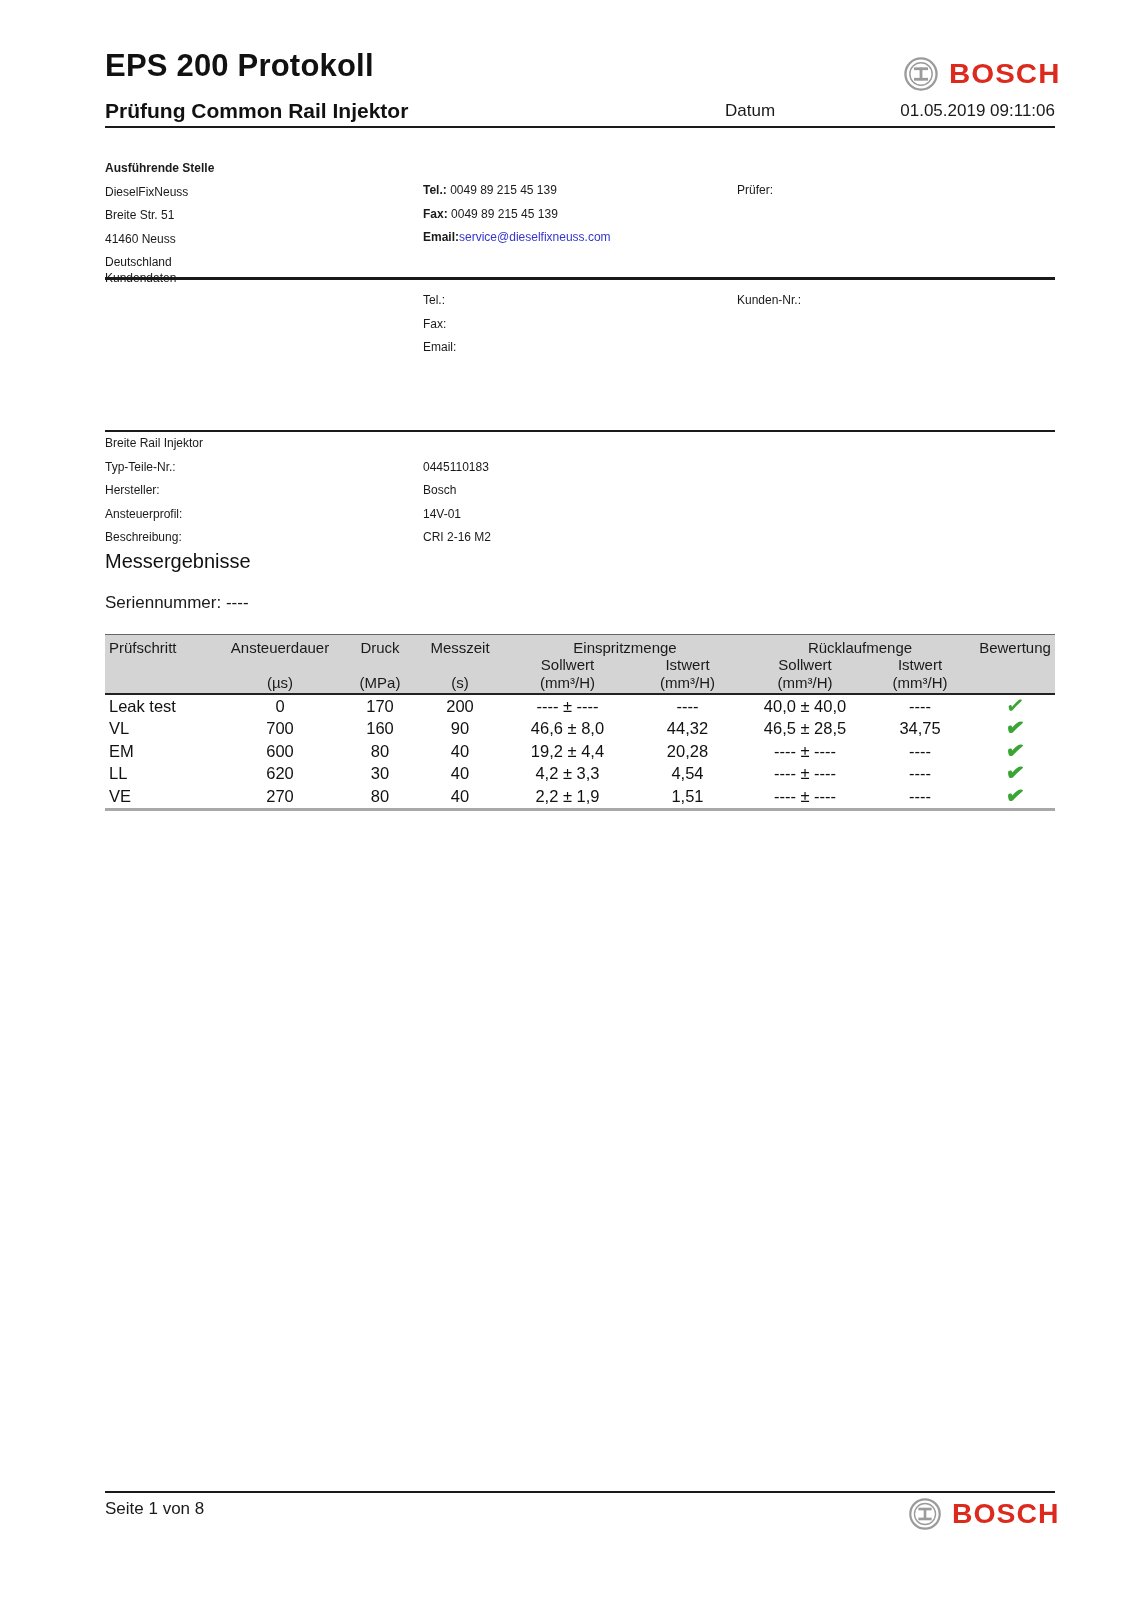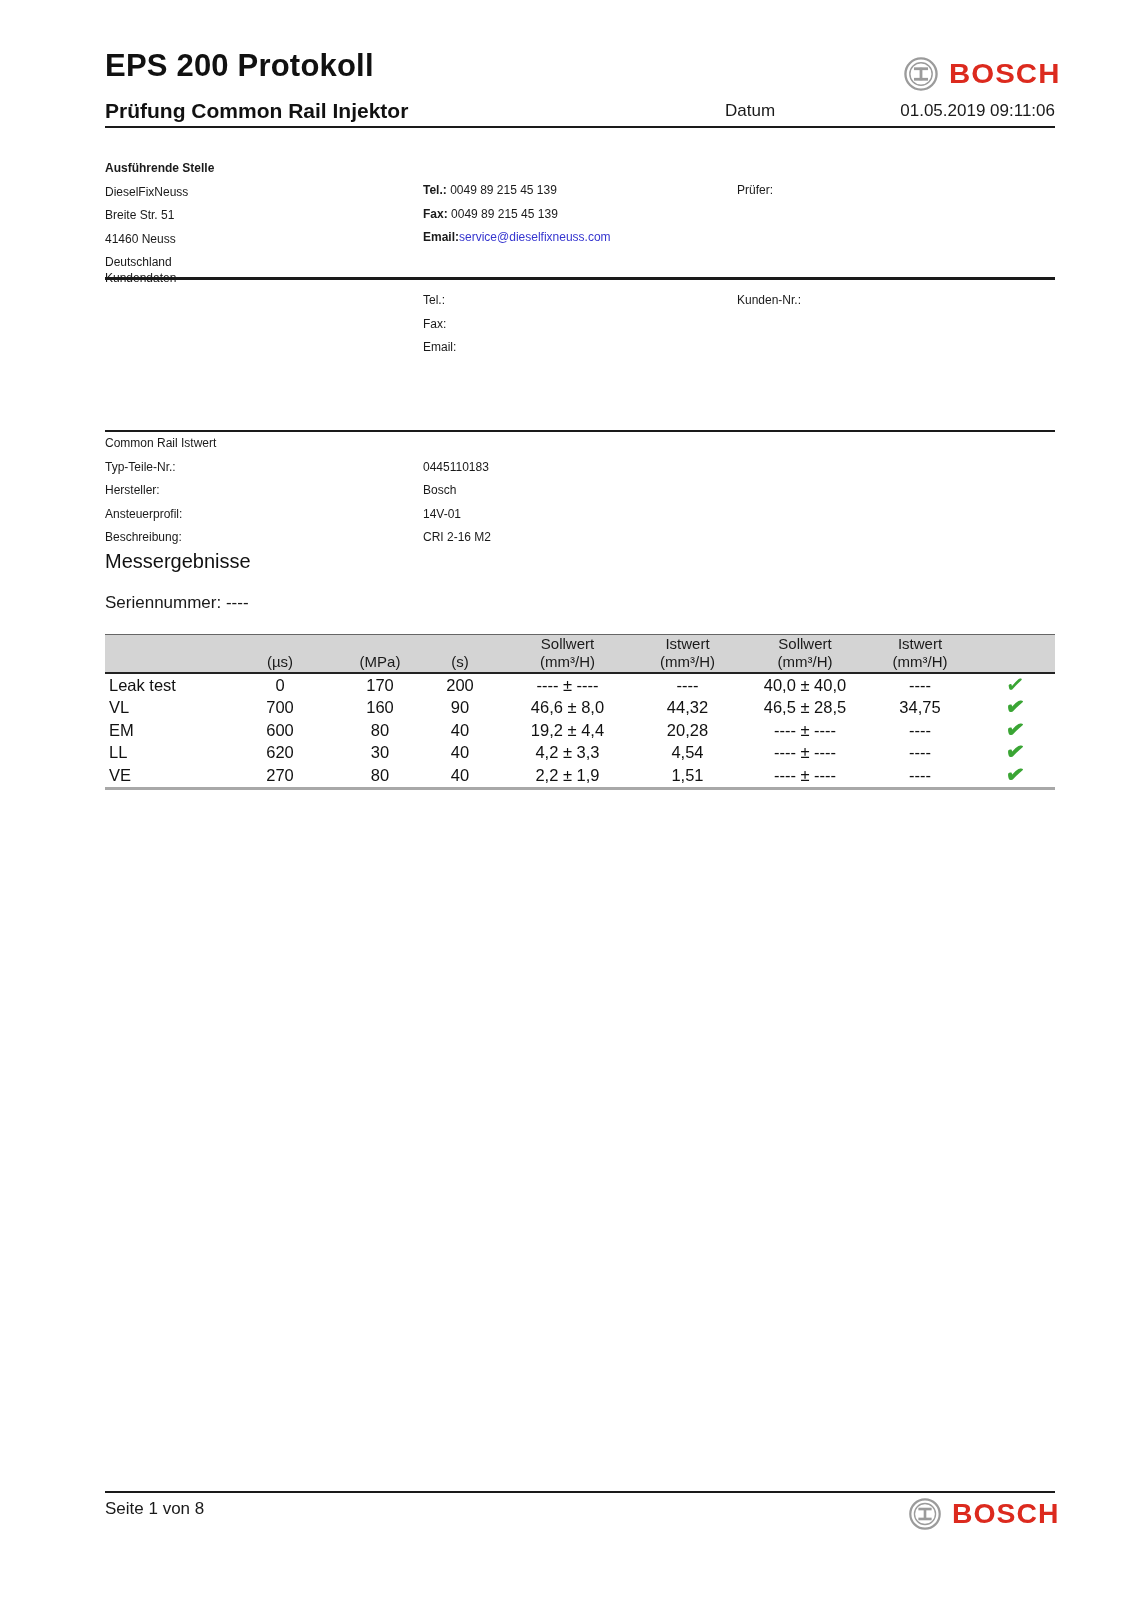--- a/index.html
+++ b/index.html
@@ -144,21 +144,21 @@
     </div>
     <div class="col col-2 shift-down">
       <div>Kunden-Nr.:</div>
     </div>
   </section>
 
   <div class="rule rule-3"></div>
 
   <section class="section injector">
     <div class="col col-0">
-      <div>Common Rail Istwert</div>
+      <div>Breite Rail Injektor</div>
       <div>Typ-Teile-Nr.:</div>
       <div>Hersteller:</div>
       <div>Ansteuerprofil:</div>
       <div>Beschreibung:</div>
     </div>
     <div class="col col-1" style="top:23.5px;">
       <div>0445110183</div>
       <div>Bosch</div>
       <div>14V-01</div>
       <div>CRI 2-16 M2</div>
@@ -175,20 +175,29 @@
         <col style="width:130px">
         <col style="width:70px">
         <col style="width:90px">
       <col style="width:125px">
         <col style="width:115px">
         <col style="width:120px">
         <col style="width:110px">
       <col style="width:80px">
     </colgroup>
     <thead>
+      <tr class="r1">
+        <th class="h-left">Prüfschritt</th>
+        <th>Ansteuerdauer</th>
+        <th>Druck</th>
+        <th>Messzeit</th>
+        <th colspan="2">Einspritzmenge</th>
+        <th colspan="2">Rücklaufmenge</th>
+        <th>Bewertung</th>
+      </tr>
       <tr class="r2">
         <th></th>
           <th></th>
           <th></th>
           <th></th>
         <th>Sollwert</th>
         <th>Istwert</th>
         <th>Sollwert</th>
         <th>Istwert</th>
         <th></th>

